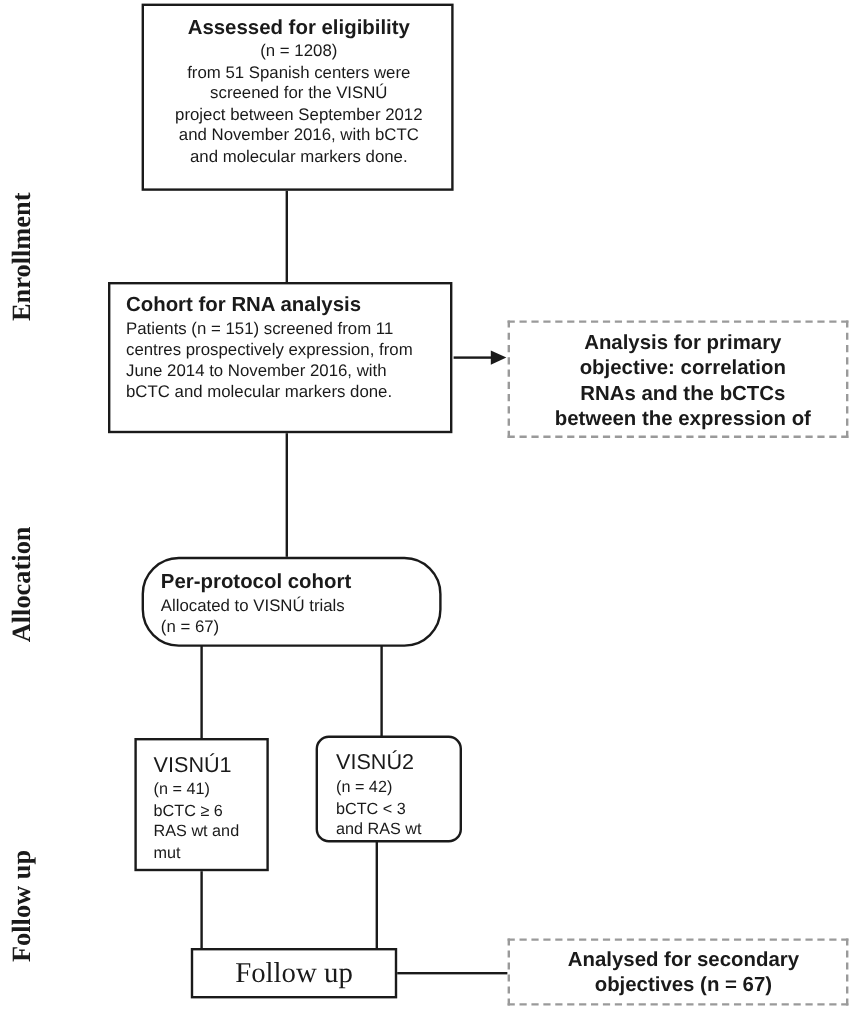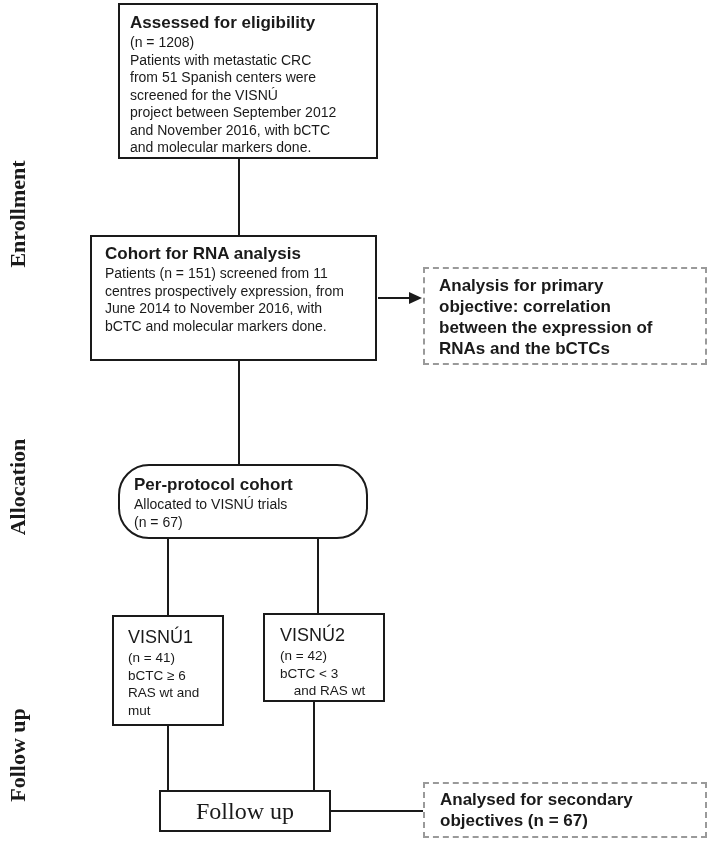--- a/index.html
+++ b/index.html
@@ -8,21 +8,21 @@
     font-family: "Liberation Sans", sans-serif; color: #1a1a1a;
   }
   .stage { position: absolute; left: 0; top: 0; width: 709px; height: 842px; }
 
   .box {
     position: absolute; background: #ffffff;
     border: 2px solid #1a1a1a; box-sizing: border-box;
   }
   .dashed-box {
     position: absolute; background: #ffffff;
-    border: 2px dashed #9a9a9a; box-sizing: border-box;
+    border: 2px dashed #9a9a9a; box-sizing: border-box; text-align: center;
   }
   .box-title { font-weight: bold; font-size: 17px; line-height: 22px; }
   .box-line  { font-size: 14px; line-height: 17.5px; }
 
   .vline { position: absolute; width: 2px; background: #1a1a1a; }
   .hline { position: absolute; height: 2px; background: #1a1a1a; }
   .arrow-head {
     position: absolute; width: 0; height: 0;
     border-top: 6px solid transparent; border-bottom: 6px solid transparent;
     border-left: 13px solid #1a1a1a;
@@ -53,65 +53,64 @@
   <div class="vline" style="left:238px; top:158px; height:78px;"></div>
   <div class="vline" style="left:238px; top:360px; height:104px;"></div>
   <div class="hline" style="left:378px; top:297px; width:34px;"></div>
   <div class="arrow-head" style="left:409px; top:292px;"></div>
   <div class="vline" style="left:167px; top:537px; height:80px;"></div>
   <div class="vline" style="left:317px; top:537px; height:78px;"></div>
   <div class="vline" style="left:167px; top:725px; height:67px;"></div>
   <div class="vline" style="left:313px; top:701px; height:91px;"></div>
   <div class="hline" style="left:329px; top:810px; width:94px;"></div>
 
-  <div class="box" style="left:118px; top:3px; width:260px; height:156px; padding:7px 8px 0 10px;">
+  <div class="box" style="left:118px; top:3px; width:260px; height:156px; padding:7px 8px 0 10px;text-align:center;">
     <div class="box-title">Assessed for eligibility</div>
     <div class="box-line">(n = 1208)</div>
-    <div class="box-line">Patients with metastatic CRC</div>
     <div class="box-line">from 51 Spanish centers were</div>
     <div class="box-line">screened for the VISNÚ</div>
     <div class="box-line">project between September 2012</div>
     <div class="box-line">and November 2016, with bCTC</div>
     <div class="box-line">and molecular markers done.</div>
   </div>
 
   <div class="box" style="left:90px; top:235px; width:287px; height:126px; padding:6px 8px 0 13px;">
     <div class="box-title">Cohort for RNA analysis</div>
     <div class="box-line">Patients (n = 151) screened from 11</div>
     <div class="box-line">centres prospectively expression, from</div>
     <div class="box-line">June 2014 to November 2016, with</div>
     <div class="box-line">bCTC and molecular markers done.</div>
   </div>
 
   <div class="dashed-box" style="left:423px; top:267px; width:284px; height:98px; padding:6px 6px 0 14px;">
     <div class="bold16">Analysis for primary</div>
     <div class="bold16">objective: correlation</div>
+    <div class="bold16">RNAs and the bCTCs</div>
     <div class="bold16">between the expression of</div>
-    <div class="bold16">RNAs and the bCTCs</div>
   </div>
 
   <div class="box" style="left:118px; top:464px; width:250px; height:75px; padding:8px 8px 0 14px;border-radius:31px;">
     <div class="box-title">Per-protocol cohort</div>
     <div class="box-line">Allocated to VISNÚ trials</div>
     <div class="box-line">(n = 67)</div>
   </div>
 
   <div class="box" style="left:112px; top:615px; width:112px; height:111px; padding:8px 12px 0 14px;">
     <div style="font-size:18px; line-height:24px;">VISNÚ1</div>
     <div class="box-line" style="font-size:13.5px;">(n = 41)</div>
     <div class="box-line" style="font-size:13.5px;">bCTC ≥ 6</div>
     <div class="box-line" style="font-size:13.5px;">RAS wt and</div>
     <div class="box-line" style="font-size:13.5px;">mut</div>
   </div>
 
-  <div class="box" style="left:263px; top:613px; width:122px; height:89px; padding:8px 4px 0 15px;">
+  <div class="box" style="left:263px; top:613px; width:122px; height:89px; padding:8px 4px 0 15px;border-radius:11px;">
     <div style="font-size:18px; line-height:24px;">VISNÚ2</div>
     <div class="box-line" style="font-size:13.5px;">(n = 42)</div>
     <div class="box-line" style="font-size:13.5px;">bCTC &lt; 3</div>
-    <div class="box-line" style="font-size:13.5px;text-align:center;">and RAS wt</div>
+    <div class="box-line" style="font-size:13.5px;">and RAS wt</div>
   </div>
 
   <div class="box serif-center" style="left:159px; top:790px; width:172px; height:42px;">
     <span>Follow up</span>
   </div>
 
   <div class="dashed-box" style="left:423px; top:782px; width:284px; height:56px; padding:5px 6px 0 15px;">
     <div class="bold16">Analysed for secondary</div>
     <div class="bold16">objectives (n = 67)</div>
   </div>

